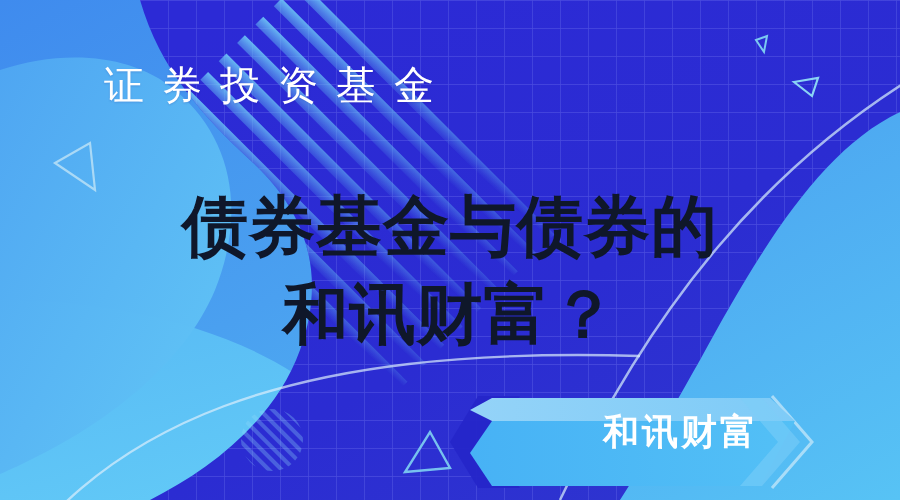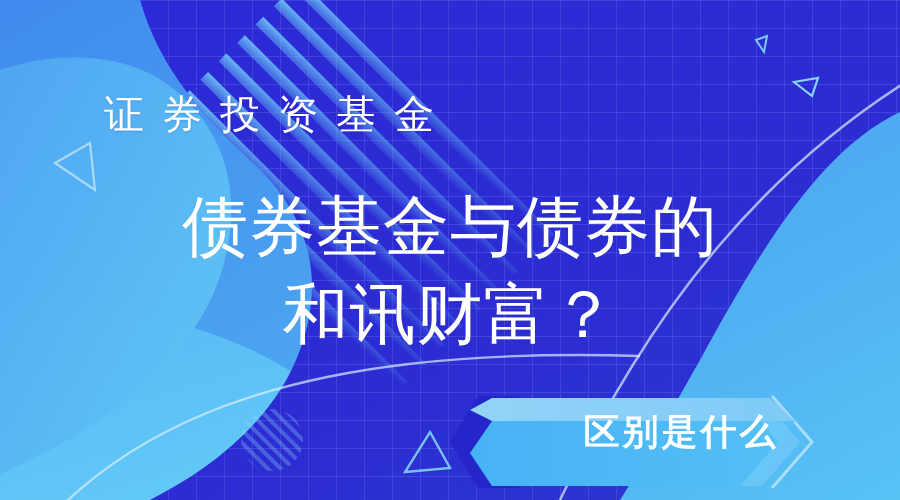--- a/index.html
+++ b/index.html
@@ -29,38 +29,38 @@
   .layer svg {
     display: block;
     width: 900px;
     height: 500px;
   }
 
   
   #kicker {
     position: absolute;
     left: 104px;
-    top: 89px;
+    top: 60px;
     font-size: 40px;
     line-height: 50px;
     color: #ffffff;
     letter-spacing: 18px;
     font-weight: 400;
     white-space: nowrap;
     text-shadow: 0 1px 2px rgba(20, 30, 140, .18);
   }
 
   #headline {
     position: absolute;
     left: 0;
     right: 0;
     top: 182px;
     text-align: center;
-    color: #ffffff;
-    font-weight: 400;
+    color: #0f172a;
+    font-weight: 700;
     font-size: 66px;
     line-height: 88px;
     letter-spacing: 1px;
   }
   #headline .hl-line {
     display: block;
     white-space: nowrap;
   }
 
   
@@ -214,15 +214,15 @@
     </svg>
   </div>
 
   <div id="kicker">证券投资基金</div>
 
   <div id="headline">
     <span class="hl-line">债券基金与债券的</span>
     <span class="hl-line">和讯财富？</span>
   </div>
 
-  <div id="ribbon-label">区别是什么</div>
+  <div id="ribbon-label">和讯财富</div>
 
 </div>
 
 </body></html>

